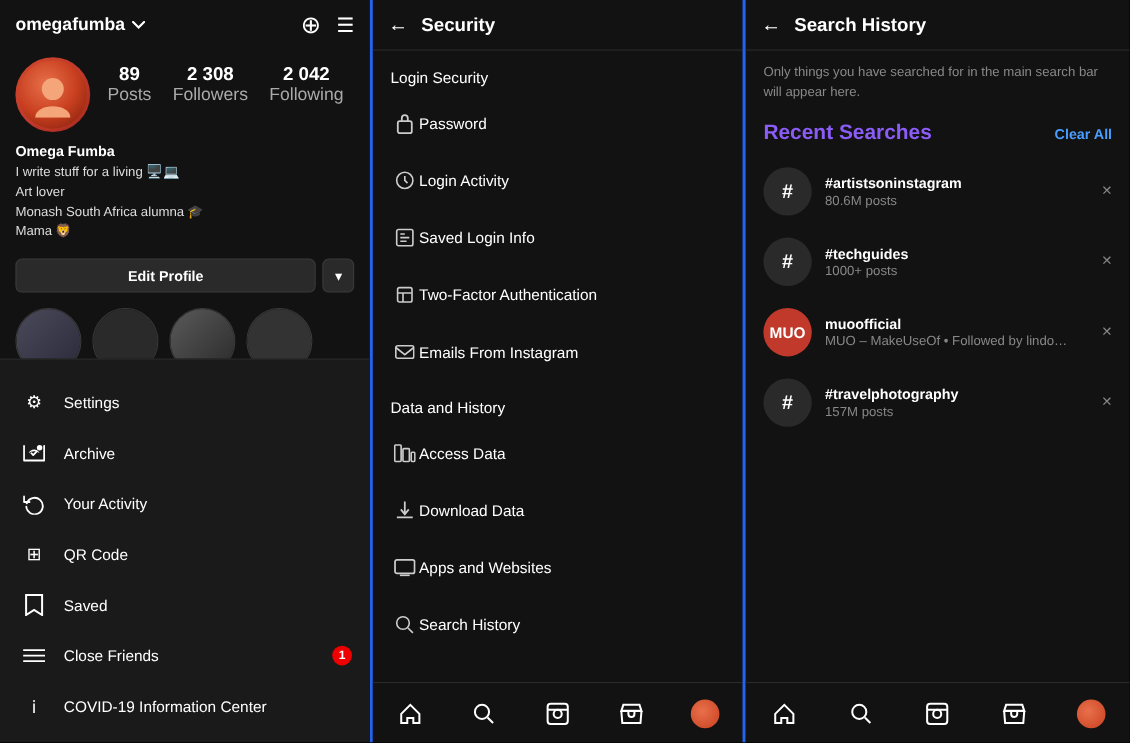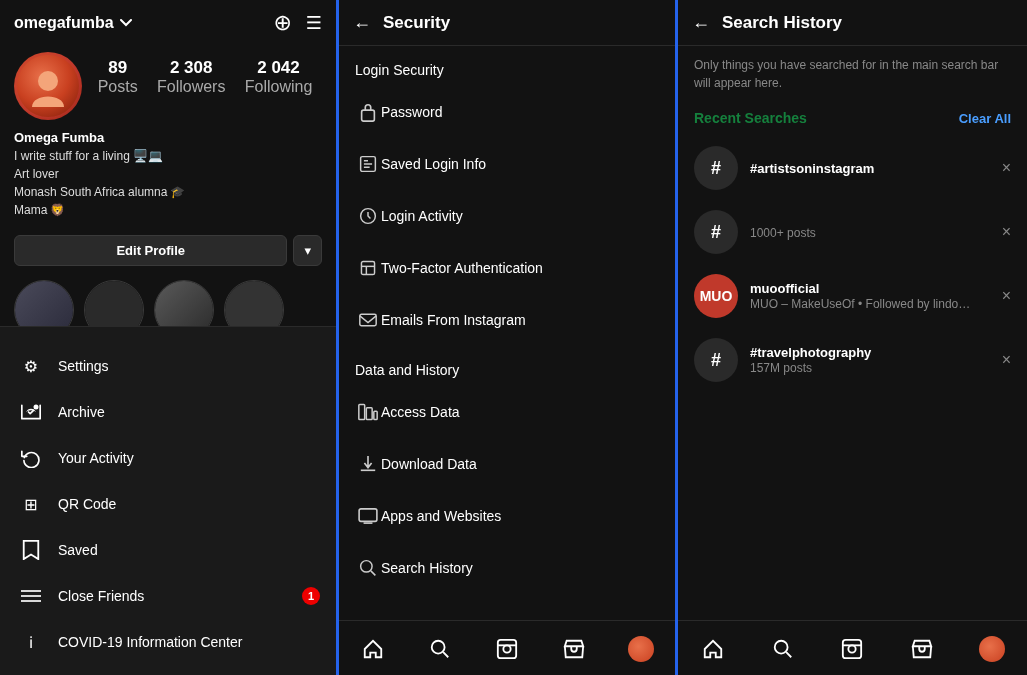--- a/index.html
+++ b/index.html
@@ -336,22 +336,22 @@
     }
 
     .recent-header {
       display: flex;
       justify-content: space-between;
       align-items: center;
       padding: 4px 16px 10px;
     }
 
     .recent-title {
-      color: #15803d;
-      font-size: 14px;
+      color: #8b5cf6;
+      font-size: 19px;
       font-weight: 700;
     }
 
     .clear-all {
       color: #4a9eff;
       font-size: 13px;
       font-weight: 600;
       cursor: pointer;
     }
 
@@ -559,35 +559,35 @@
         <rect x="2" y="9" width="14" height="12" rx="2"></rect>
         <path d="M6 9V6a3 3 0 0 1 6 0v3"></path>
       </svg>
     </span>
     <span>Password</span>
   </div>
 
   <div class="security-item">
     <span class="sec-icon">
       <svg width="18" height="20" viewBox="0 0 22 22" fill="none" stroke="#ccc" stroke-width="1.8">
+        <circle cx="11" cy="11" r="9"></circle>
+        <path d="M11 6v5l3 3"></path>
+      </svg>
+    </span>
+    <span>Login Activity</span>
+  </div>
+
+  <div class="security-item">
+    <span class="sec-icon">
+      <svg width="18" height="20" viewBox="0 0 22 22" fill="none" stroke="#ccc" stroke-width="1.8">
         <rect x="2" y="2" width="18" height="18" rx="2"></rect>
         <path d="M6 11h10M6 7h5M6 15h7"></path>
       </svg>
     </span>
     <span>Saved Login Info</span>
-  </div>
-
-  <div class="security-item">
-    <span class="sec-icon">
-      <svg width="18" height="20" viewBox="0 0 22 22" fill="none" stroke="#ccc" stroke-width="1.8">
-        <circle cx="11" cy="11" r="9"></circle>
-        <path d="M11 6v5l3 3"></path>
-      </svg>
-    </span>
-    <span>Login Activity</span>
   </div>
 
   <div class="security-item">
     <span class="sec-icon">
       <svg width="18" height="20" viewBox="0 0 22 22" fill="none" stroke="#ccc" stroke-width="1.8">
         <rect x="3" y="3" width="16" height="16" rx="2"></rect>
         <line x1="3" y1="9" x2="19" y2="9"></line>
         <line x1="9" y1="9" x2="9" y2="19"></line>
       </svg>
     </span>
@@ -691,27 +691,29 @@
 
   <div class="recent-header">
     <span class="recent-title">Recent Searches</span>
     <span class="clear-all">Clear All</span>
   </div>
 
   <div class="search-item">
     <div class="search-item-icon" style="background:#2a2a2a;">#</div>
     <div class="search-item-text">
       <div class="search-item-name">#artistsoninstagram</div>
+      <div class="search-item-sub">80.6M posts</div>
     </div>
     <span class="close-x">×</span>
   </div>
 
   <div class="search-item">
     <div class="search-item-icon" style="background:#2a2a2a;">#</div>
     <div class="search-item-text">
+      <div class="search-item-name">#techguides</div>
       <div class="search-item-sub">1000+ posts</div>
     </div>
     <span class="close-x">×</span>
   </div>
 
   <div class="search-item">
     <div class="search-item-icon search-item-muo">MUO</div>
     <div class="search-item-text">
       <div class="search-item-name">muoofficial</div>
       <div class="search-item-sub">MUO – MakeUseOf • Followed by lindo…</div>

